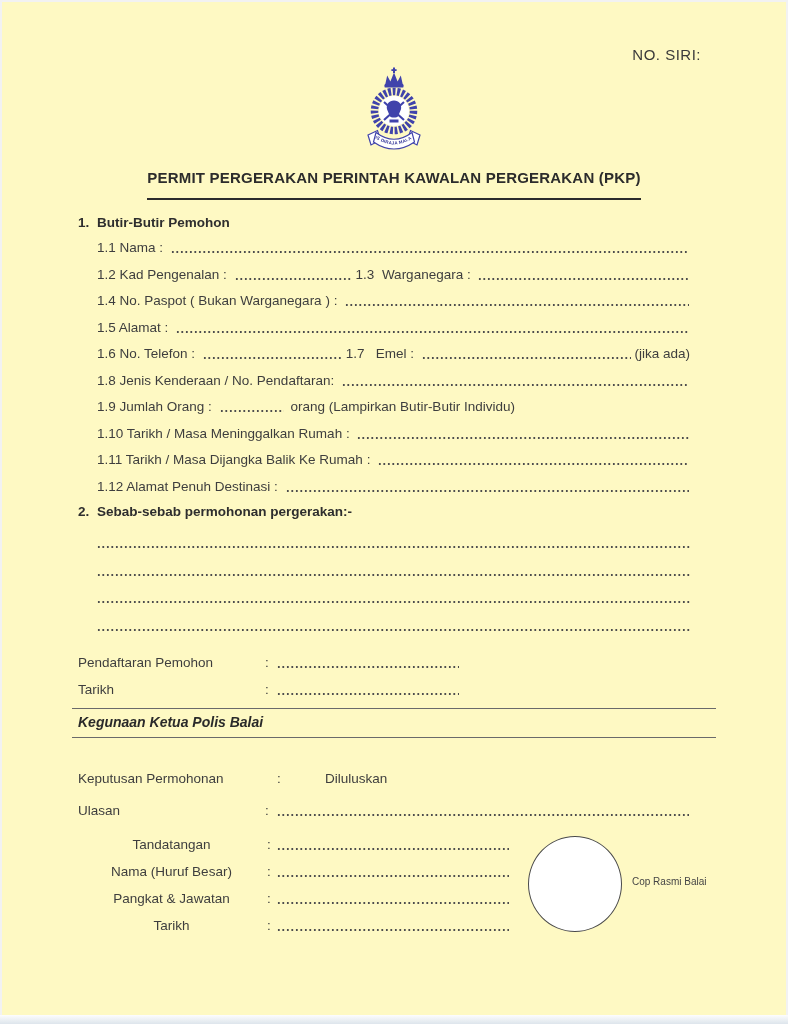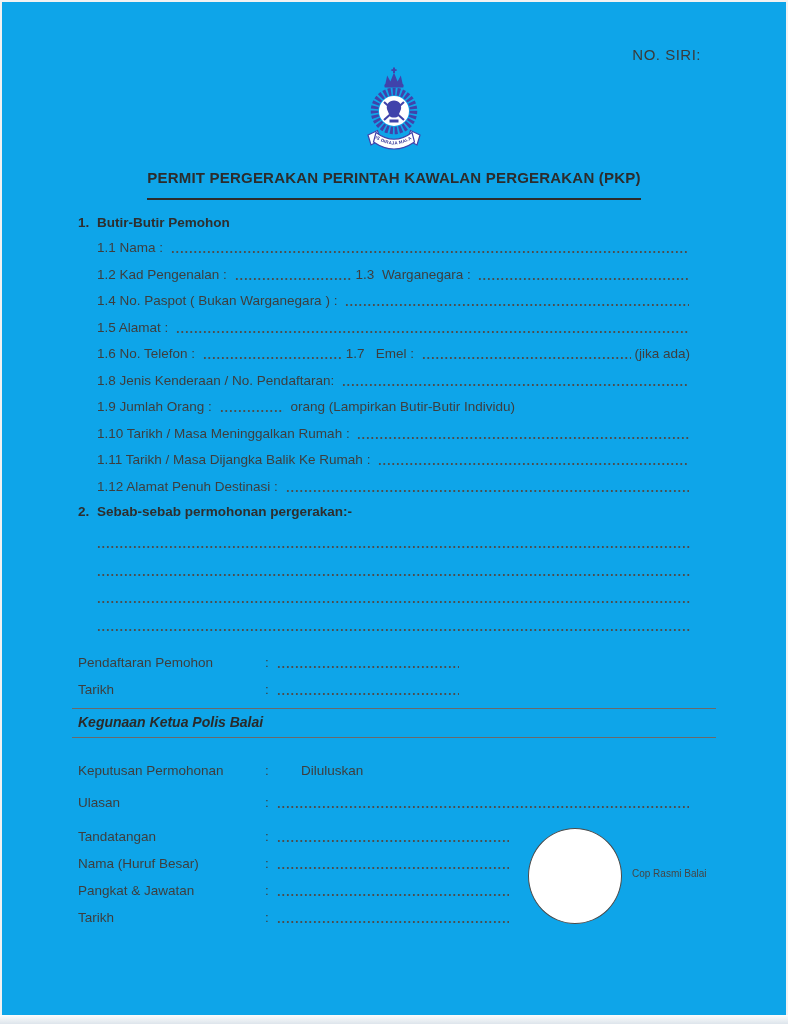--- a/index.html
+++ b/index.html
@@ -1,19 +1,19 @@
 <!DOCTYPE html>
 <html><head>
 <meta charset="utf-8">
 <style>
   html,body{margin:0;padding:0;background:#ffffff;}
   .page{
     position:relative;
     width:788px;height:1024px;
-    background:#0ea5e9;
+    background:#fef9c3;
     font-family:"Liberation Sans", sans-serif;
     color:#3e3e3e;
     overflow:hidden;
     box-shadow:inset 0 0 0 2px #f2f2f2;
   }
   .content{margin:0 98px 0 78px;}
   
   .serial{
     padding-top:46px;
     text-align:right;
@@ -75,24 +75,24 @@
   
   .rule{
     height:0;border:none;border-top:1.6px solid #6a6a6a;
     width:calc(100% + 32px);margin:0 0 0 -6px;
   }
   .rule.first{margin-top:7px;}
   .office-head{
     font-size:14px;font-weight:bold;font-style:italic;color:#2a2a2a;
     padding:5px 0 7px 0;
   }
-  .decision-row{margin-top:24px;}
+  .decision-row{margin-top:32px;gap:12px;}
   .decision-value{margin-left:28px;}
   .remarks-row{margin-top:14px;}
-  .final-block{position:relative;margin-top:16px;}
+  .final-block{position:relative;margin-top:16px;text-align:center;}
   .stamp-circle{
     position:absolute;left:450px;top:0px;
     width:92px;height:94px;border-radius:50%;
     border:1.5px solid #4a4a4a;background:#fff;
   }
   .stamp-label{
     position:absolute;left:554px;top:40px;
     font-size:10px;white-space:pre;color:#454545;
   }
   

